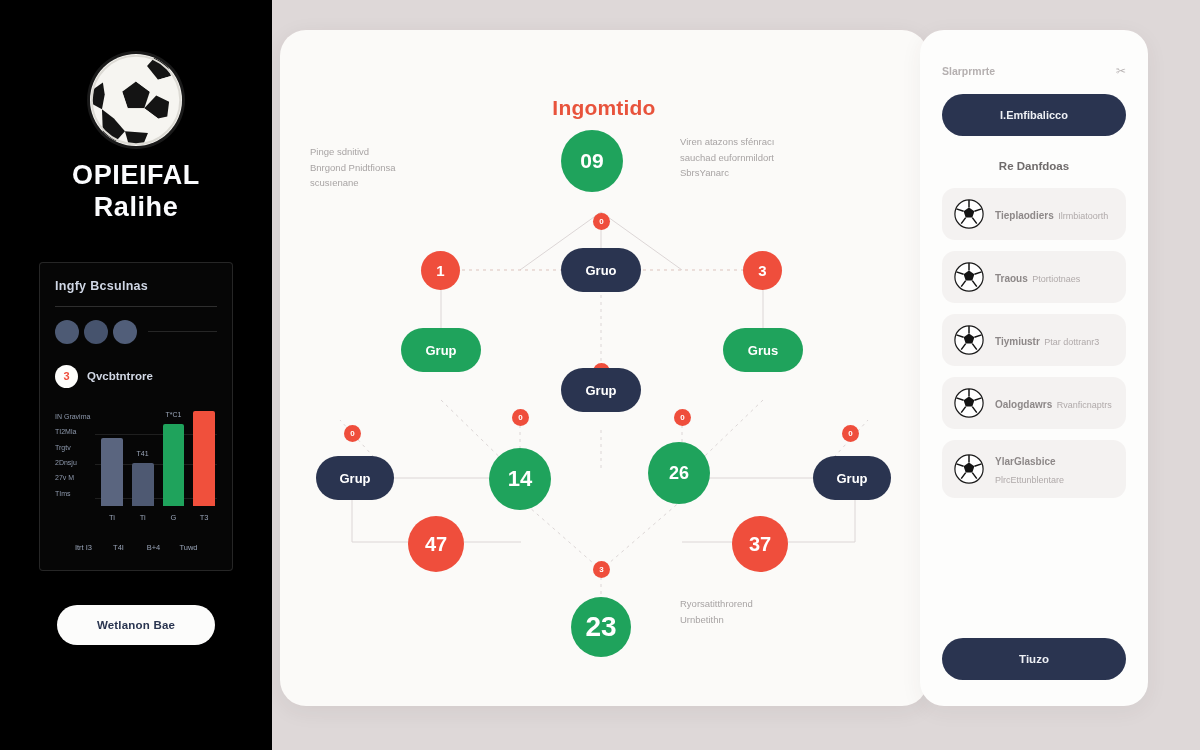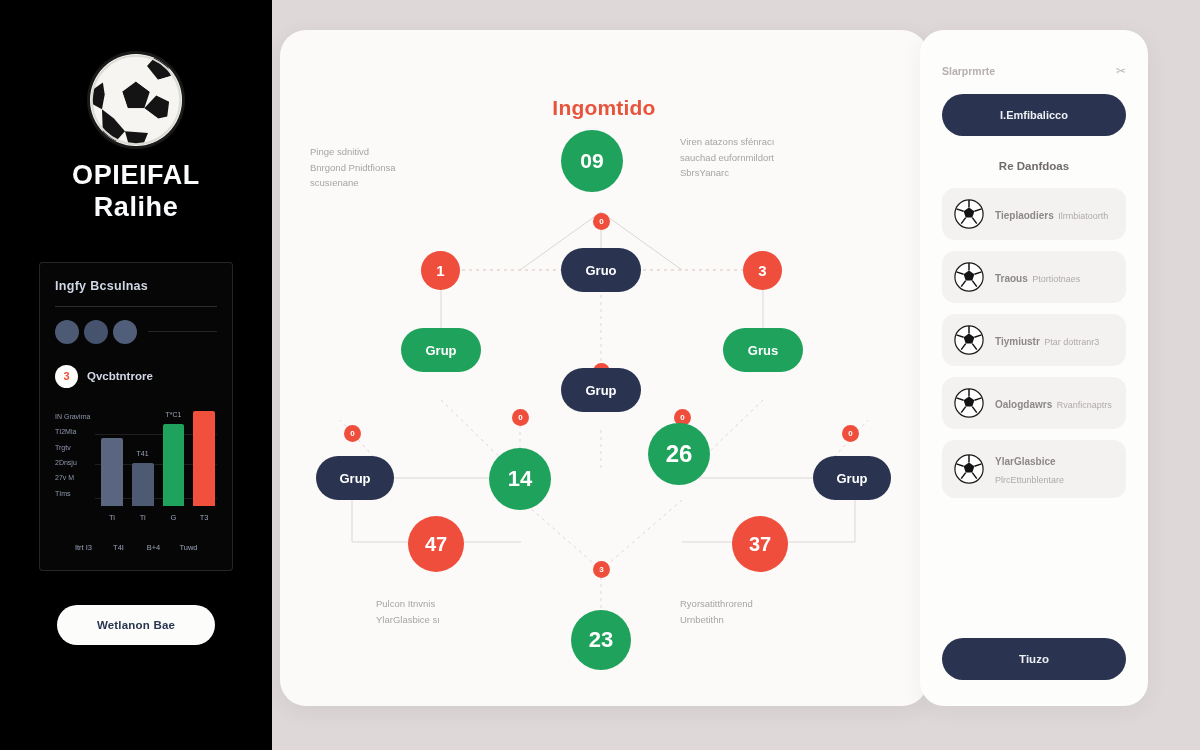--- a/index.html
+++ b/index.html
@@ -302,22 +302,20 @@
         <line x1="321" y1="400" x2="321" y2="440" stroke-dasharray="3 4"></line>
       </g>
     </svg>
 
     <div class="note" style="left:30px; top:114px; width:160px;">Pinge sdnitivd
 Bnrgond Pnidtfionsa
 scusıenane</div>
     <div class="note" style="left:400px; top:104px; width:200px;">Viren atazons sfénracı
 sauchad eufornmildort
 SbrsYanarc</div>
-    <div class="note" style="left:96px; top:566px; width:160px;">Pulcon Itnvnis
-YlarGlasbice  sı</div>
     <div class="note" style="left:400px; top:566px; width:180px;">Ryorsatitthrorend
 Urnbetithn</div>
 
     <div class="node circ n-green" style="left:281px; top:100px; width:62px; height:62px; font-size:21px;">09</div>
 
     <div class="minidot" style="left:313px; top:183px;">0</div>
 
     <div class="node circ n-red" style="left:141px; top:221px; width:39px; height:39px; font-size:15px;">1</div>
     <div class="node pill n-navy" style="left:281px; top:218px; width:80px; height:44px;">Gruo</div>
     <div class="node circ n-red" style="left:463px; top:221px; width:39px; height:39px; font-size:15px;">3</div>
@@ -327,29 +325,29 @@
     <div class="node pill n-navy" style="left:281px; top:338px; width:80px; height:44px;">Grup</div>
     <div class="node pill n-green" style="left:443px; top:298px; width:80px; height:44px;">Grus</div>
 
     <div class="minidot" style="left:232px; top:379px;">0</div>
     <div class="minidot" style="left:394px; top:379px;">0</div>
     <div class="minidot" style="left:64px; top:395px;">0</div>
     <div class="minidot" style="left:562px; top:395px;">0</div>
 
     <div class="node pill n-navy" style="left:36px; top:426px; width:78px; height:44px;">Grup</div>
     <div class="node circ n-green" style="left:209px; top:418px; width:62px; height:62px; font-size:22px;">14</div>
-    <div class="node circ n-green" style="left:368px; top:393px; width:62px; height:62px; font-size:24px;">26</div>
+    <div class="node circ n-green" style="left:368px; top:412px; width:62px; height:62px; font-size:18px;">26</div>
     <div class="node pill n-navy" style="left:533px; top:426px; width:78px; height:44px;">Grup</div>
 
     <div class="node circ n-red" style="left:128px; top:486px; width:56px; height:56px; font-size:20px;">47</div>
     <div class="node circ n-red" style="left:452px; top:486px; width:56px; height:56px; font-size:20px;">37</div>
 
     <div class="minidot" style="left:313px; top:531px;">3</div>
 
-    <div class="node circ n-green" style="left:291px; top:580px; width:60px; height:60px; font-size:22px;">23</div>
+    <div class="node circ n-green" style="left:291px; top:567px; width:60px; height:60px; font-size:28px;">23</div>
   </section>
 
   <aside class="right-card">
     <div class="rp-head">
       <span class="rp-head-title">Slarprmrte</span>
       <span class="rp-head-icon">✂</span>
     </div>
 
     <button class="rp-btn">I.Emfibalicco</button>
 

